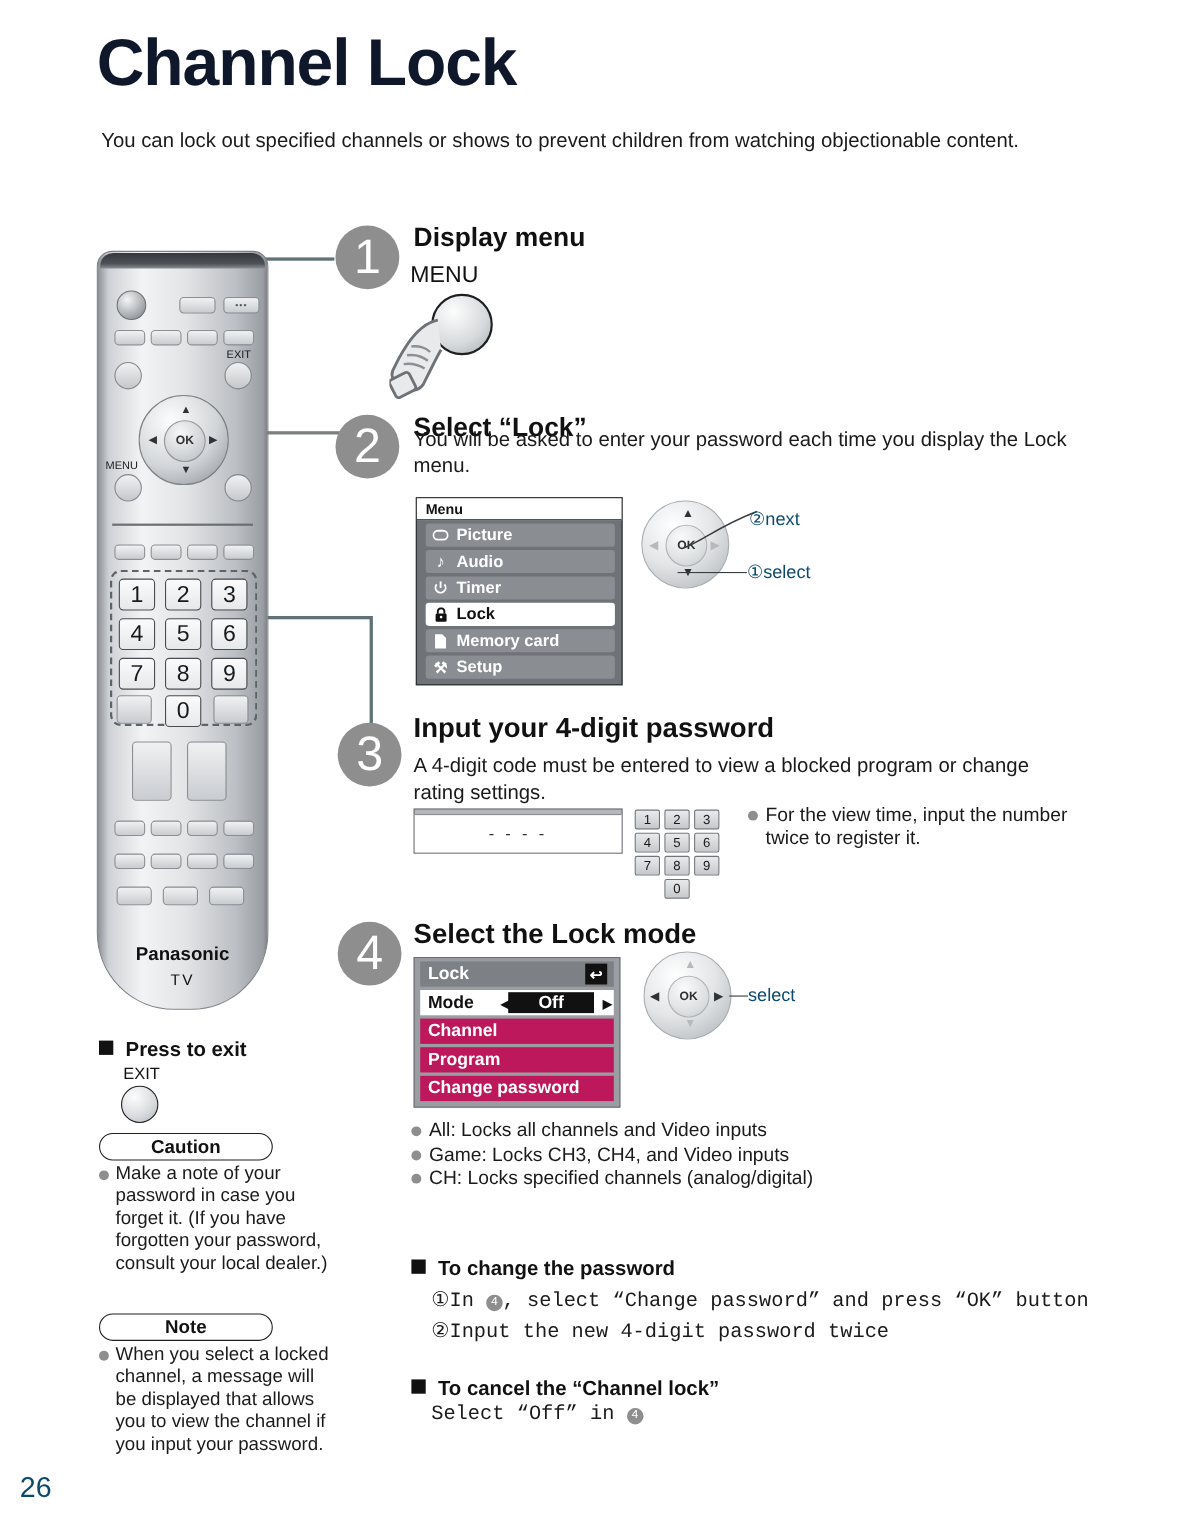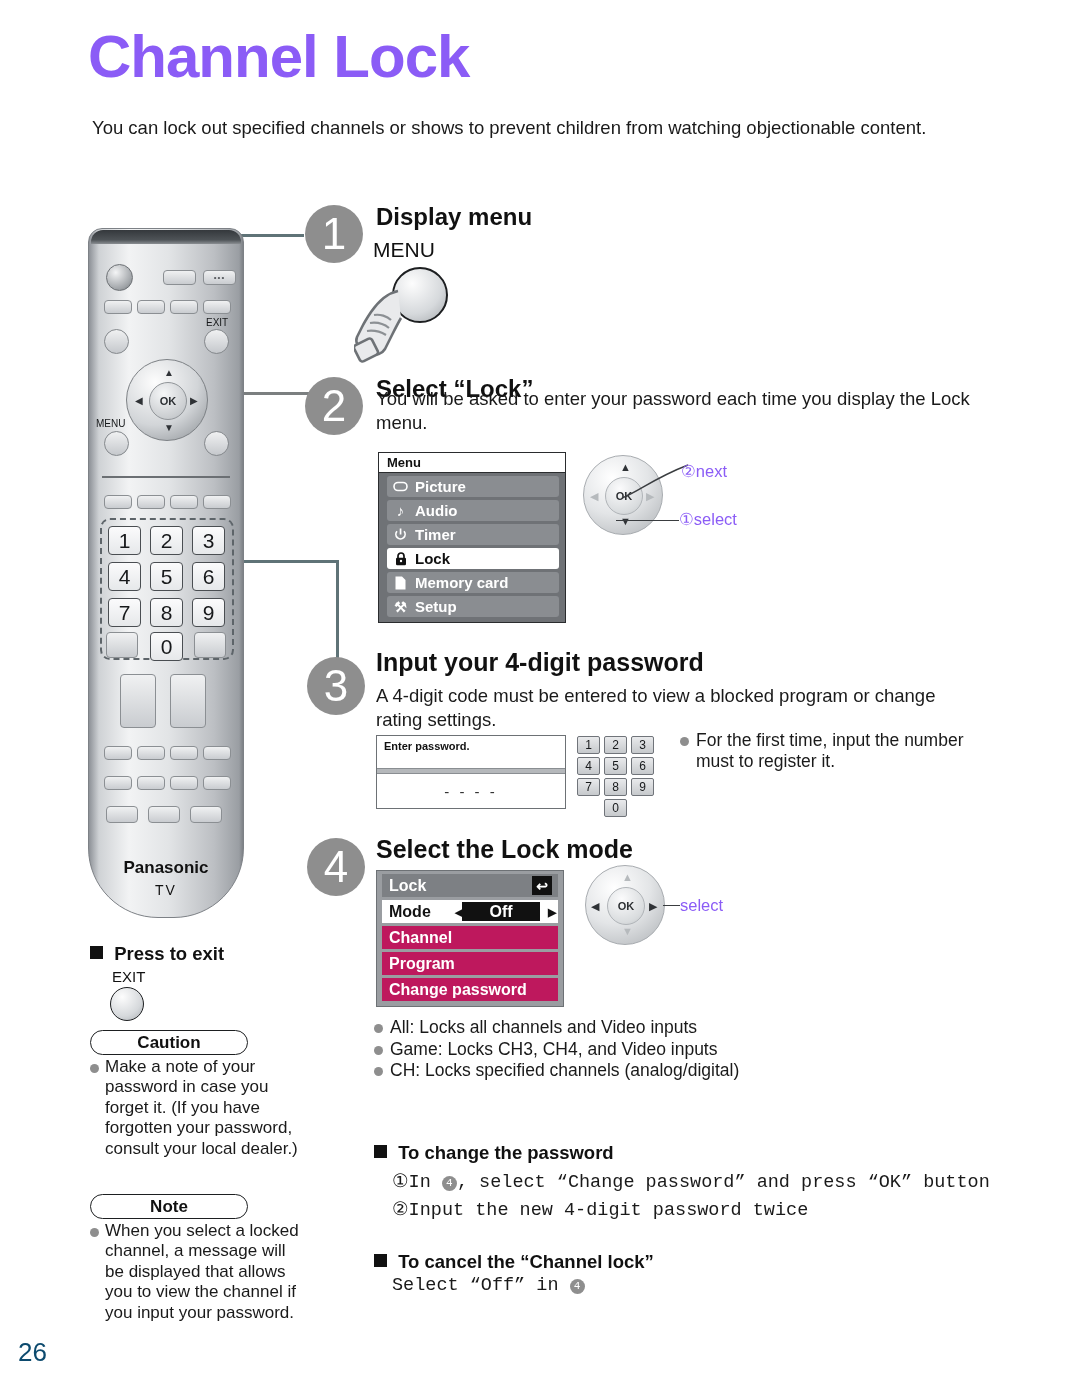--- a/index.html
+++ b/index.html
@@ -15,21 +15,21 @@
     overflow: hidden;
   }
 
   
   #page-title {
     position: absolute;
     left: 88px; top: 22px;
     font-size: 60px;
     font-weight: bold;
     letter-spacing: -1px;
-    color: #8b5cf6;
+    color: #0f172a;
   }
   #intro-text {
     position: absolute;
     left: 92px; top: 117px;
     font-size: 18.5px;
     color: #1a1a1a;
   }
 
   
   #remote {
@@ -210,21 +210,21 @@
     border-radius: 50%;
     background: radial-gradient(circle at 38% 30%, #fbfbfc, #d9dcde 70%, #c0c3c6);
     border: 1px solid #b0b4b8;
     display: flex; align-items: center; justify-content: center;
     font-size: 11px; font-weight: bold; color: #2d3033;
   }
   .pad-ar { position: absolute; font-size: 11px; line-height: 1; }
   .ar-dim { color: #b6babd; }
   .ar-dark { color: #2f3236; }
 
-  .callout-txt { position: absolute; font-size: 16.5px; color: #8b5cf6; }
+  .callout-txt { position: absolute; font-size: 16.5px; color: #0c4a6e; }
   .callout-line { position: absolute; background: #3a3d40; height: 1.3px; }
 
   
   #pw-dialog {
     position: absolute;
     left: 376px; top: 735px;
     width: 190px;
     background: #b5b8bb;
     border: 1px solid #6d7175;
   }
@@ -513,37 +513,36 @@
 </svg>
 <div class="callout-txt" style="left:681px; top:462px;">②next</div>
 <div class="callout-line" style="left:616px; top:520px; width:63px;"></div>
 <div class="callout-txt" style="left:679px; top:510px;">①select</div>
 
 <div class="step-circle" style="left:307px; top:657px;">3</div>
 <div class="step-heading" style="left:376px; top:648px; font-size:25px;">Input your 4-digit password</div>
 <div class="step-body" style="left:376px; top:684px; width:600px;">A 4-digit code must be entered to view a blocked program or change rating settings.</div>
 
 <div id="pw-dialog">
-  <div id="pw-top">Enter password.</div>
   <div id="pw-bottom">- - - -</div>
 </div>
 <div class="kp-key" style="left:577px; top:736px;">1</div>
 <div class="kp-key" style="left:604px; top:736px;">2</div>
 <div class="kp-key" style="left:631px; top:736px;">3</div>
 <div class="kp-key" style="left:577px; top:757px;">4</div>
 <div class="kp-key" style="left:604px; top:757px;">5</div>
 <div class="kp-key" style="left:631px; top:757px;">6</div>
 <div class="kp-key" style="left:577px; top:778px;">7</div>
 <div class="kp-key" style="left:604px; top:778px;">8</div>
 <div class="kp-key" style="left:631px; top:778px;">9</div>
 <div class="kp-key" style="left:604px; top:799px;">0</div>
 
 <div class="bullet-list" style="left:680px; top:730px; width:300px;">
   <ul>
-    <li>For the first time, input the number must to register it.</li>
+    <li>For the view time, input the number twice to register it.</li>
   </ul>
 </div>
 
 <div class="step-circle" style="left:307px; top:838px;">4</div>
 <div class="step-heading" style="left:376px; top:835px; font-size:25px;">Select the Lock mode</div>
 
 <div id="lock-panel">
   <div class="lock-row head">
     <span>Lock</span>
     <span class="back-ico">↩</span>

